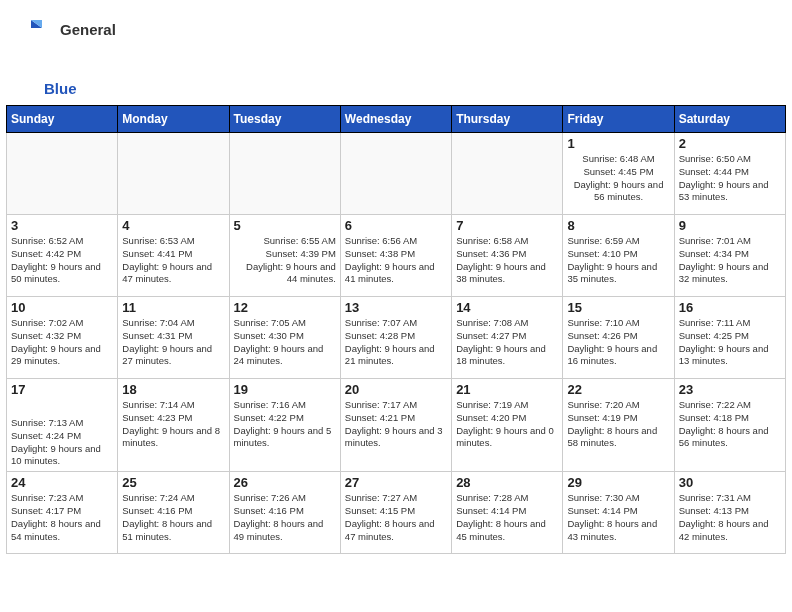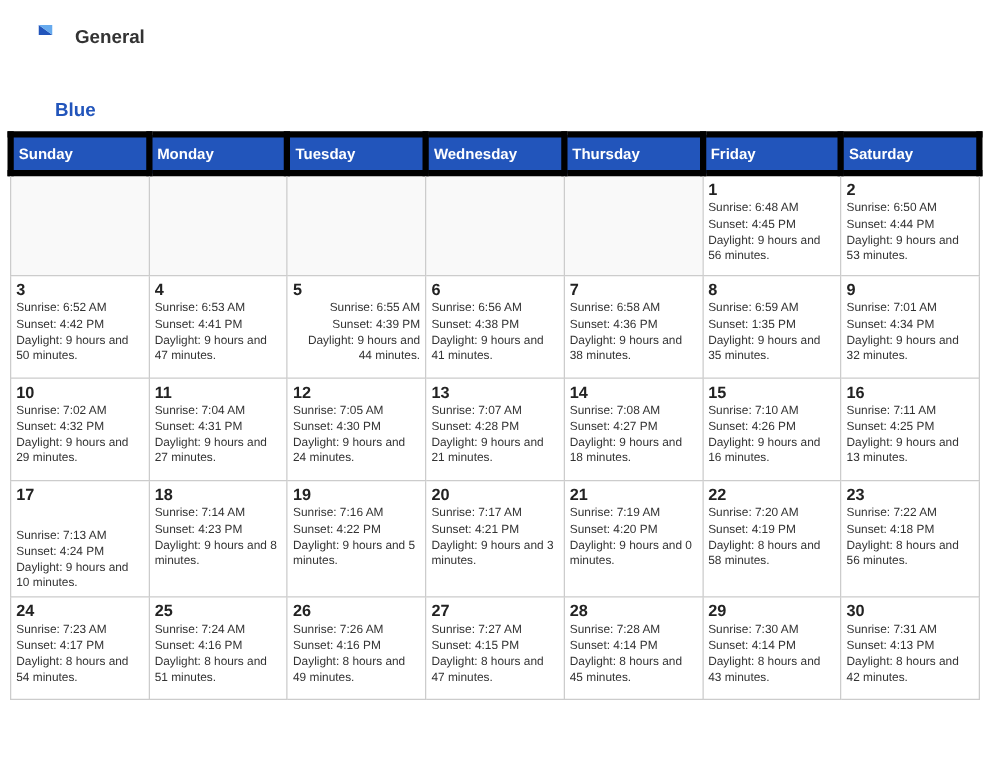--- a/index.html
+++ b/index.html
@@ -29,21 +29,21 @@
       margin: 0;
     }
     
     .calendar th {
       background-color: #2255bb;
       color: #fff;
       font-size: 12px;
       font-weight: bold;
       padding: 6px 4px;
       text-align: left;
-      border: 5px solid #000000;
+      border: 1px solid #000000;
     }
     
     .calendar td {
       border: 1px solid #ccc;
       vertical-align: top;
       padding: 3px 4px;
       height: 82px;
       width: 113px;
       background: #fff;
       font-size: 10px;
@@ -109,21 +109,21 @@
     </thead>
     <tbody id="calendar-body">
     <tr>
           <td class="empty"></td>
           <td class="empty"></td>
           <td class="empty"></td>
           <td class="empty"></td>
           <td class="empty"></td>
           <td>
             <span class="day-number">1</span>
-            <div class="day-info" style="white-space: pre-line;">Sunrise: 6:48 AM
+            <div class="day-info" style="white-space: pre-line; text-align: center;">Sunrise: 6:48 AM
 Sunset: 4:45 PM
 Daylight: 9 hours and 56 minutes.</div>
           </td>
           <td>
             <span class="day-number">2</span>
             <div class="day-info" style="white-space: pre-line;">Sunrise: 6:50 AM
 Sunset: 4:44 PM
 Daylight: 9 hours and 53 minutes.</div>
           </td>
         </tr>
@@ -154,21 +154,21 @@
           </td>
           <td>
             <span class="day-number">7</span>
             <div class="day-info" style="white-space: pre-line;">Sunrise: 6:58 AM
 Sunset: 4:36 PM
 Daylight: 9 hours and 38 minutes.</div>
           </td>
           <td>
             <span class="day-number">8</span>
             <div class="day-info" style="white-space: pre-line;">Sunrise: 6:59 AM
-Sunset: 1:35 PM
+Sunset: 4:10 PM
 Daylight: 9 hours and 35 minutes.</div>
           </td>
           <td>
             <span class="day-number">9</span>
             <div class="day-info" style="white-space: pre-line;">Sunrise: 7:01 AM
 Sunset: 4:34 PM
 Daylight: 9 hours and 32 minutes.</div>
           </td>
         </tr>
         <tr>

